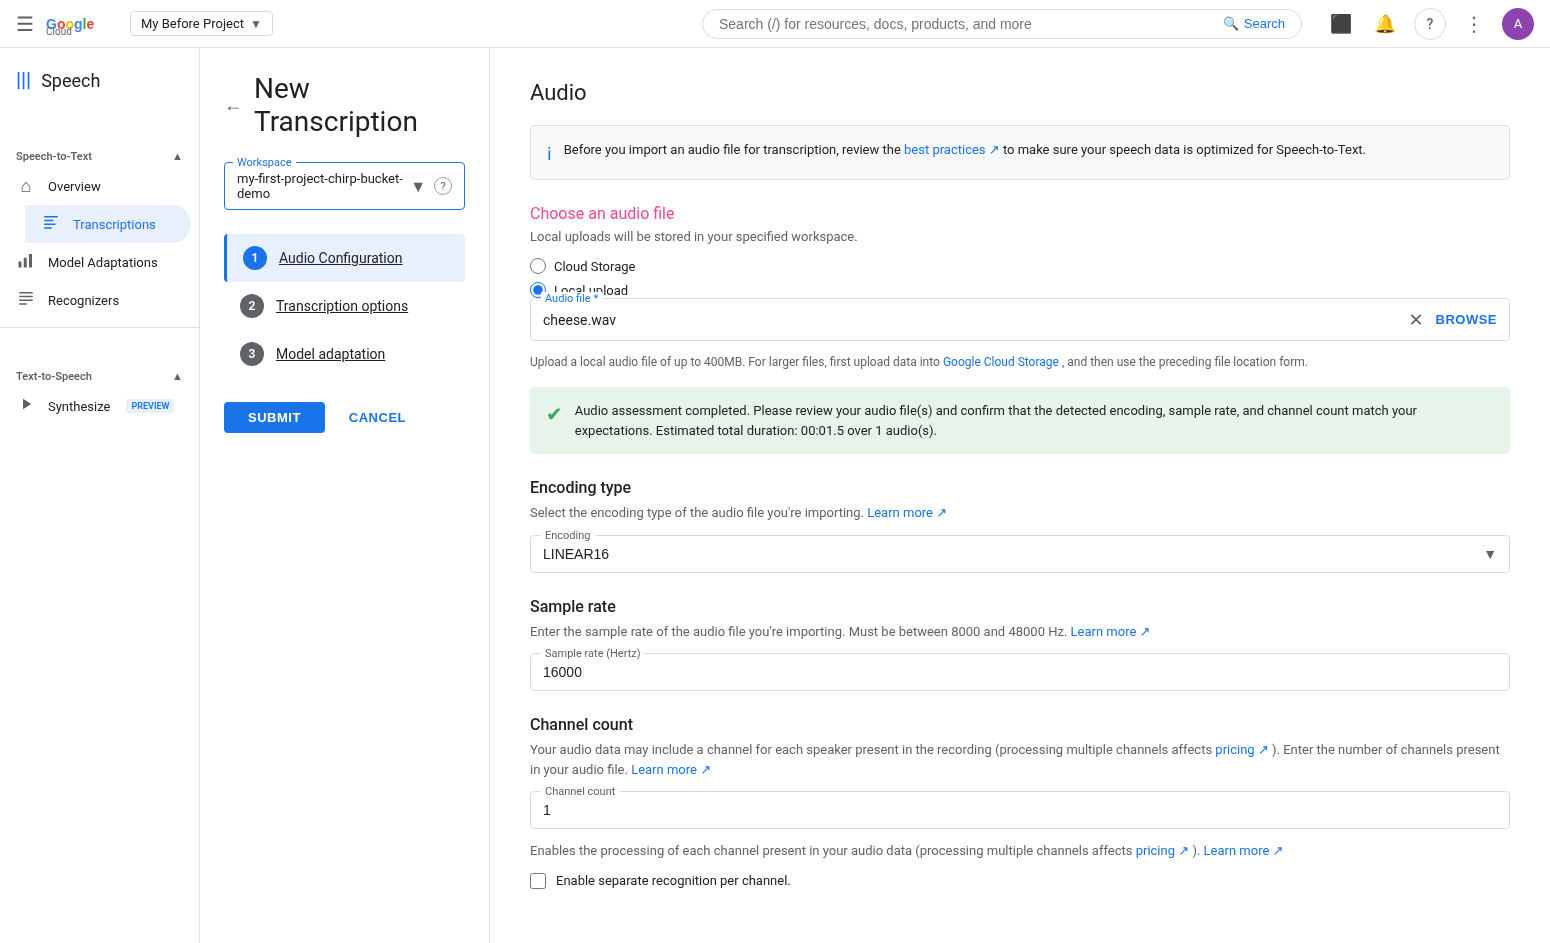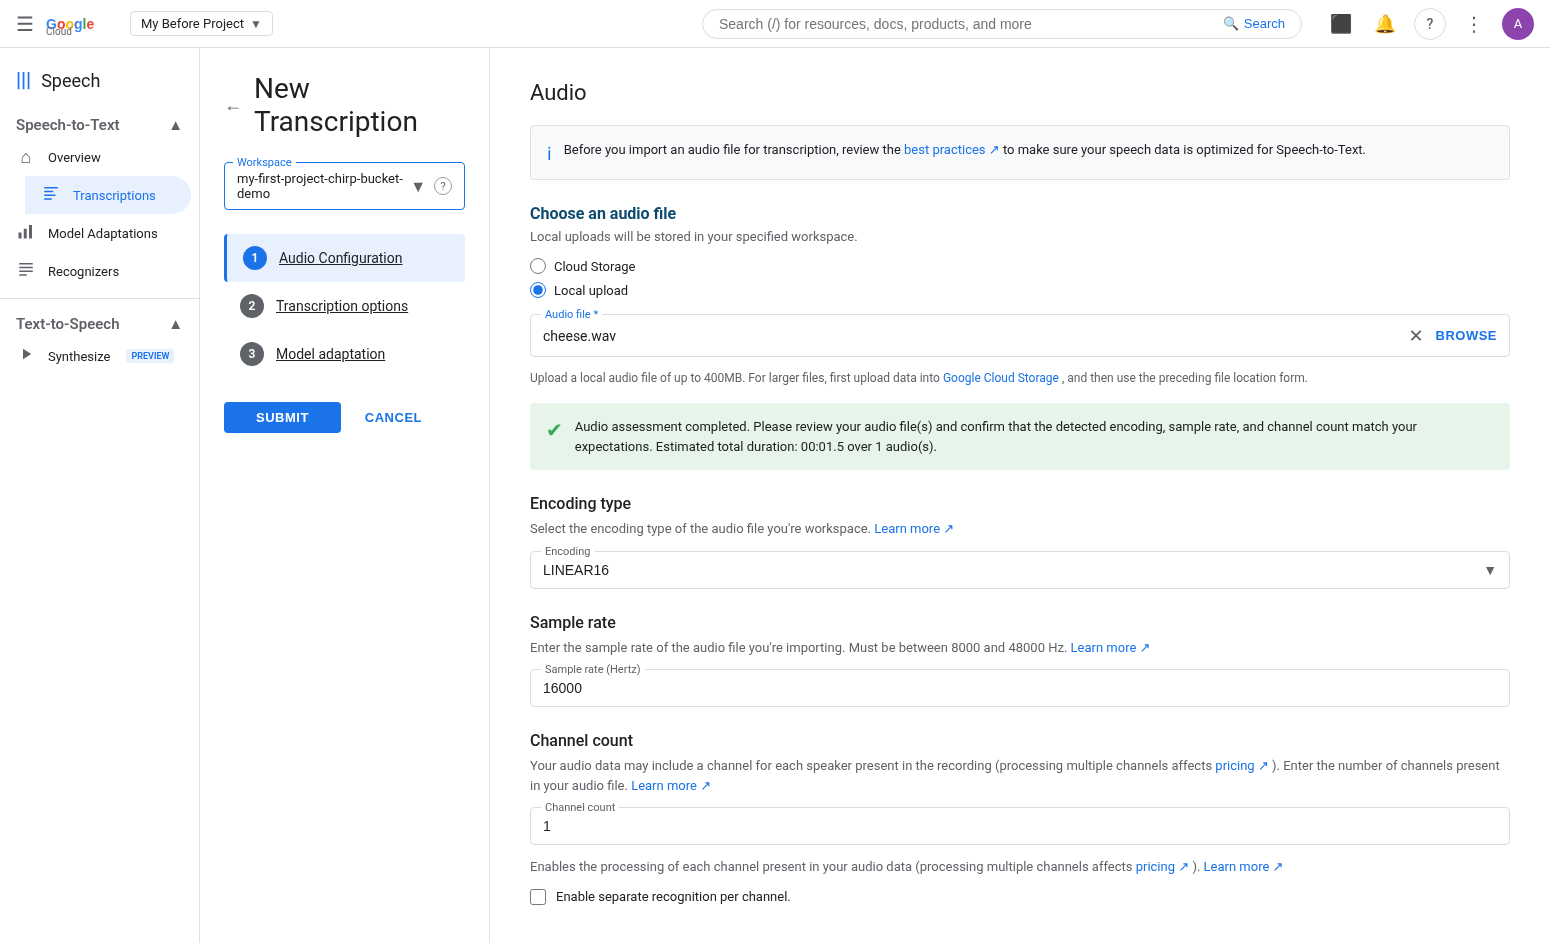--- a/index.html
+++ b/index.html
@@ -29,22 +29,22 @@
 
     
     .app-layout { display: flex; height: calc(943px - 48px); margin-top: 48px; }
 
     
     .sidebar { width: 200px; border-right: 1px solid #e0e0e0; background: #fff; padding: 12px 0; flex-shrink: 0; overflow-y: auto; }
     .sidebar-header { display: flex; align-items: center; gap: 10px; padding: 8px 16px 16px; }
     .sidebar-logo { color: #1a73e8; font-size: 22px; }
     .sidebar-title { font-size: 18px; color: #202124; font-weight: 400; }
     .sidebar-section-label {
-      font-size: 15px; color: #5f6368; font-weight: 600; padding: 8px 16px 4px;
-      display: flex; align-items: center; justify-content: space-between; cursor: pointer;
+      font-size: 11px; color: #5f6368; font-weight: 600; padding: 8px 16px 4px;
+      display: flex; align-items: center; justify-content: space-between; cursor: pointer; margin-top: 34px;
     }
     .sidebar-item {
       display: flex; align-items: center; gap: 12px; padding: 8px 16px;
       cursor: pointer; font-size: 13px; color: #202124; border-radius: 0 24px 24px 0; margin-right: 8px;
     }
     .sidebar-item.active { background: #e8f0fe; color: #1a73e8; margin-left: 25px; }
     .sidebar-item.active .sidebar-item-icon { color: #1a73e8; }
     .sidebar-item-icon { color: #5f6368; font-size: 18px; width: 20px; text-align: center; }
     .sidebar-divider { height: 1px; background: #e0e0e0; margin: 8px 0; }
 
@@ -79,21 +79,21 @@
     .step-number {
       width: 24px; height: 24px; border-radius: 50%; background: #1a73e8; color: #fff;
       display: flex; align-items: center; justify-content: center; font-size: 12px; font-weight: 600; flex-shrink: 0;
     }
     .step-number.inactive { background: #5f6368; }
     .step-label { font-size: 14px; text-decoration: underline; }
 
     
     .stepper-actions { display: flex; gap: 12px; padding: 24px 24px 0; }
     .btn-submit {
-      background: #1a73e8; color: #fff; border: none; border-radius: 4px; padding: 8px 32px;
+      background: #1a73e8; color: #fff; border: none; border-radius: 4px; padding: 8px 24px;
       font-size: 13px; font-weight: 600; cursor: pointer; letter-spacing: 0.5px;
     }
     .btn-cancel {
       background: transparent; color: #1a73e8; border: none; padding: 8px 12px;
       font-size: 13px; font-weight: 600; cursor: pointer; letter-spacing: 0.5px;
     }
 
     
     .right-panel { flex: 1; overflow-y: auto; padding: 32px 40px; }
 
@@ -103,25 +103,25 @@
     
     .info-box {
       display: flex; align-items: flex-start; gap: 12px; background: #f8f9fa; border: 1px solid #e0e0e0;
       border-radius: 4px; padding: 14px 16px; margin-bottom: 24px;
     }
     .info-icon { color: #1a73e8; font-size: 18px; flex-shrink: 0; margin-top: 1px; }
     .info-text { font-size: 13px; color: #202124; line-height: 1.5; }
     .info-text a { color: #1a73e8; text-decoration: none; }
 
     
-    .subsection-title { font-size: 16px; font-weight: 700; color: #0c4a6e; margin-bottom: 6px; }
+    .subsection-title { font-size: 16px; font-weight: 400; color: #ec4899; margin-bottom: 6px; }
     .subsection-desc { font-size: 13px; color: #5f6368; margin-bottom: 14px; }
 
     
-    .radio-group { display: flex; flex-direction: column; gap: 8px; margin-bottom: 16px; }
+    .radio-group { display: flex; flex-direction: column; gap: 8px; }
     .radio-item { display: flex; align-items: center; gap: 8px; cursor: pointer; }
     .radio-item input[type="radio"] { accent-color: #1a73e8; width: 16px; height: 16px; cursor: pointer; }
     .radio-label { font-size: 13px; color: #202124; }
 
     
     .file-input-group { border: 1px solid #dadce0; border-radius: 4px; margin-bottom: 12px; position: relative; }
     .file-input-label { font-size: 11px; color: #1a73e8; position: absolute; top: -7px; left: 10px; background: #fff; padding: 0 4px; }
     .file-input-row {
       display: flex; align-items: center; padding: 10px 12px;
     }
@@ -346,21 +346,21 @@
       </p>
 
       <div class="success-box">
         <span class="success-icon" style="font-size:20px;">✔</span>
         <p class="success-text">Audio assessment completed. Please review your audio file(s) and confirm that the detected encoding, sample rate, and channel count match your expectations. Estimated total duration: 00:01.5 over 1 audio(s).</p>
       </div>
 
       <div class="field-section">
         <p class="field-section-title">Encoding type</p>
         <p class="field-desc">
-          <span>Select the encoding type of the audio file you're workspace.</span>
+          <span>Select the encoding type of the audio file you're importing.</span>
           <a href="#"> <span>Learn more</span> ↗</a>
         </p>
         <div class="select-wrapper">
           <span class="select-label">Encoding</span>
           <select>
             <option>LINEAR16</option>
             <option>MP3</option>
             <option>FLAC</option>
           </select>
           <span class="select-arrow">▼</span>

